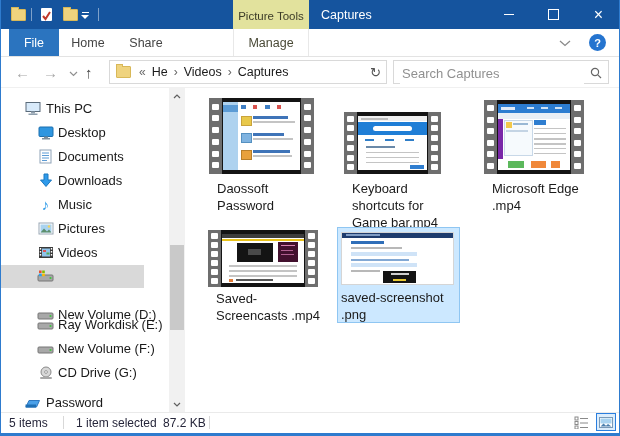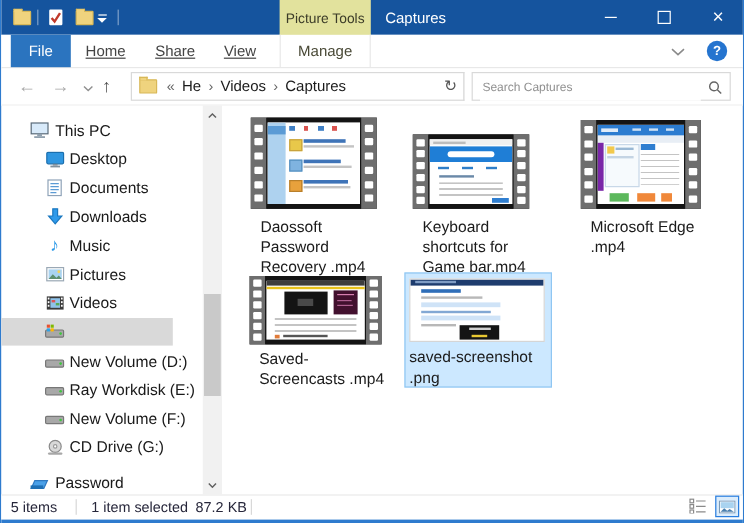--- a/index.html
+++ b/index.html
@@ -22,41 +22,41 @@
   .win-title{left:320px;top:0;height:29px;color:#fff;font-size:12.5px;display:flex;align-items:center;}
   .ctl{top:0;width:45px;height:29px;display:flex;align-items:center;justify-content:center;}
   .ctl-min-bar{width:10px;height:1px;background:#fff;}
   .ctl-max-box{width:9px;height:9px;border:1px solid #fff;}
   .ctl-close-x{color:#fff;font-size:16px;font-weight:300;line-height:1;}
 
   
   .menurow{left:0;top:29px;width:620px;height:28px;background:#fff;border-bottom:1px solid #e3e3e3;box-sizing:border-box;}
   .file-tab{left:8px;top:0;width:50px;height:27px;background:#2b74bf;color:#fff;font-size:12.5px;
             display:flex;align-items:center;justify-content:center;}
-  .rtab{top:0;height:27px;color:#444;font-size:12.5px;display:flex;align-items:center;justify-content:center;text-decoration:underline;}
+  .rtab{top:0;height:27px;color:#444;font-size:12.5px;display:flex;align-items:center;justify-content:center;}
   .manage-tab{left:232px;top:0;width:76px;height:27px;color:#494936;font-size:12.5px;
               border-left:1px solid #e8e8e8;border-right:1px solid #e8e8e8;box-sizing:border-box;
               display:flex;align-items:center;justify-content:center;}
   .help-circle{left:588px;top:34px;width:17px;height:17px;border-radius:50%;background:#2574cf;color:#fff;
                font-size:11px;font-weight:bold;display:flex;align-items:center;justify-content:center;}
 
   
   .addrrow{left:0;top:57px;width:620px;height:31px;background:#fff;border-bottom:1px solid #f0f0f0;box-sizing:border-box;}
   .navglyph{font-size:15px;line-height:31px;}
   .addr-box{left:108px;top:3px;width:278px;height:24px;border:1px solid #d9d9d9;box-sizing:border-box;background:#fff;
             display:flex;align-items:center;}
   .crumb{font-size:12.5px;color:#1b1b1b;padding:0 2px;}
   .crumb-sep{font-size:12px;color:#666;padding:0 4px;}
   .addr-folder{width:13px;height:10px;background:#efd37e;border:1px solid #d8b858;border-radius:1px;position:relative;margin:0 4px 0 6px;flex:none;}
   .addr-folder:before{content:"";position:absolute;left:-1px;top:-3px;width:5px;height:2px;background:#efd37e;border:1px solid #d8b858;border-bottom:none;}
   .refresh-box{left:364px;top:3px;width:22px;height:24px;border:1px solid #d9d9d9;border-left:none;box-sizing:border-box;
                display:flex;align-items:center;justify-content:center;color:#555;font-size:13px;background:#fff;}
   .search-box{left:392px;top:3px;width:216px;height:24px;border:1px solid #d9d9d9;box-sizing:border-box;background:#fff;}
   .search-box input{position:absolute;left:6px;top:1px;width:180px;height:20px;border:none;outline:none;
-                    font-family:inherit;font-size:10px;color:#333;}
+                    font-family:inherit;font-size:13px;color:#333;}
   .search-box input::placeholder{color:#909090;}
 
   
   .siderow{left:0;height:23px;display:flex;align-items:center;font-size:13px;color:#191919;width:143px;}
   .siderow .lbl{white-space:nowrap;}
   .hl{background:#d9d9d9;}
   .sideicon{position:absolute;width:17px;height:17px;display:flex;align-items:center;justify-content:center;}
   .scroll-track{left:168px;top:88px;width:16px;height:324px;background:#f1f1f1;}
   .scroll-btn{left:168px;width:16px;height:16px;display:flex;align-items:center;justify-content:center;}
   .scroll-thumb{left:169px;width:14px;background:#c9c9c9;}
@@ -112,21 +112,20 @@
       </div>
     <div class="abs ctl" style="left:575px;">
         <span class="ctl-close-x">×</span>
       </div>
   </div>
 
   <div class="abs menurow">
     <div class="abs file-tab">File</div>
     <div class="abs rtab" style="left:58px;width:58px;">Home</div>
     <div class="abs rtab" style="left:116px;width:58px;">Share</div>
-    <div class="abs rtab" style="left:174px;width:50px;">View</div>
     <div class="abs manage-tab">Manage</div>
     <svg class="abs" style="left:558px;top:11px;" width="12" height="7">
         <polyline points="1,1 6,5.5 11,1" fill="none" stroke="#8a8a8a" stroke-width="1.3"></polyline>
       </svg>
   </div>
   <div class="abs help-circle">?</div>
 
   <div class="abs addrrow">
     <span class="abs navglyph" style="left:14px;color:#a8a8a8;">←</span>
     <span class="abs navglyph" style="left:42px;color:#a8a8a8;">→</span>
@@ -245,21 +244,21 @@
             <rect x="1" y="5" width="15" height="6" rx="1" fill="#a8a8a8" stroke="#777"></rect>
             <circle cx="13.5" cy="8" r="1.1" fill="#3ec63e"></circle>
             <rect x="2" y="0.5" width="2.6" height="2.6" fill="#e8502e"></rect>
             <rect x="5.2" y="0.5" width="2.6" height="2.6" fill="#7fba00"></rect>
             <rect x="2" y="3.6" width="2.6" height="2.6" fill="#2ea3e8"></rect>
             <rect x="5.2" y="3.6" width="2.6" height="2.6" fill="#ffb900"></rect>
           </svg>
       </span>
     </div>
 
-    <div class="abs siderow" style="top:290px;text-align:right;">
+    <div class="abs siderow" style="top:303px;text-align:right;">
       <span class="sideicon" style="left:36px;">
         <svg width="17" height="13">
             <rect x="1" y="5" width="15" height="6" rx="1" fill="#a8a8a8" stroke="#777"></rect>
             <circle cx="13.5" cy="8" r="1.1" fill="#3ec63e"></circle>
           </svg>
       </span>
       <span class="lbl" style="margin-left:57px;">New Volume (D:)</span>
     </div>
 
     <div class="abs siderow" style="top:313px;">
@@ -350,21 +349,20 @@
             <i></i>
             <i></i>
             <i></i>
             <i></i>
             <i></i>
           </div>
       </div>
       <div class="flabel" style="left:216px;top:180px;">
         <div>Daossoft</div>
           <div>Password</div>
-          <div>Recovery .mp4</div>
       </div>
     </div>
 
     <div>
       <div class="film" style="left:343px;top:112px;width:97px;height:62px;">
         <div class="spk">
             <i></i>
             <i></i>
             <i></i>
             <i></i>

